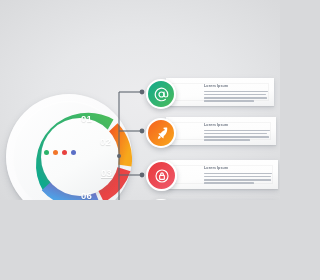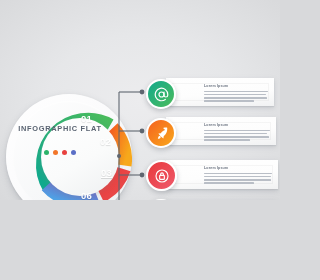--- a/index.html
+++ b/index.html
@@ -127,21 +127,20 @@
 
     <div class="ring-hole"></div>
   </div>
 
   <span class="seg-num" style="left:81px;top:113px;">01</span>
   <span class="seg-num" style="left:100px;top:136px;">02</span>
   <span class="seg-num" style="left:101px;top:167px;text-decoration:underline;">03</span>
   <span class="seg-num" style="left:81px;top:190px;">06</span>
 
   <div class="center-text">
-    <span class="l1">INFOGRAPHIC FLAT</span>
   </div>
   <div class="dots">
     <i style="background: rgb(44, 179, 106);"></i>
     <i style="background: rgb(242, 118, 42);"></i>
     <i style="background: rgb(232, 65, 63);"></i>
     <i style="background: rgb(91, 111, 198);"></i>
   </div>
 
   <svg id="connectors" viewBox="0 0 280 280">
     <g id="conn-g" fill="none" stroke="#5f6670" stroke-width="1.1">

